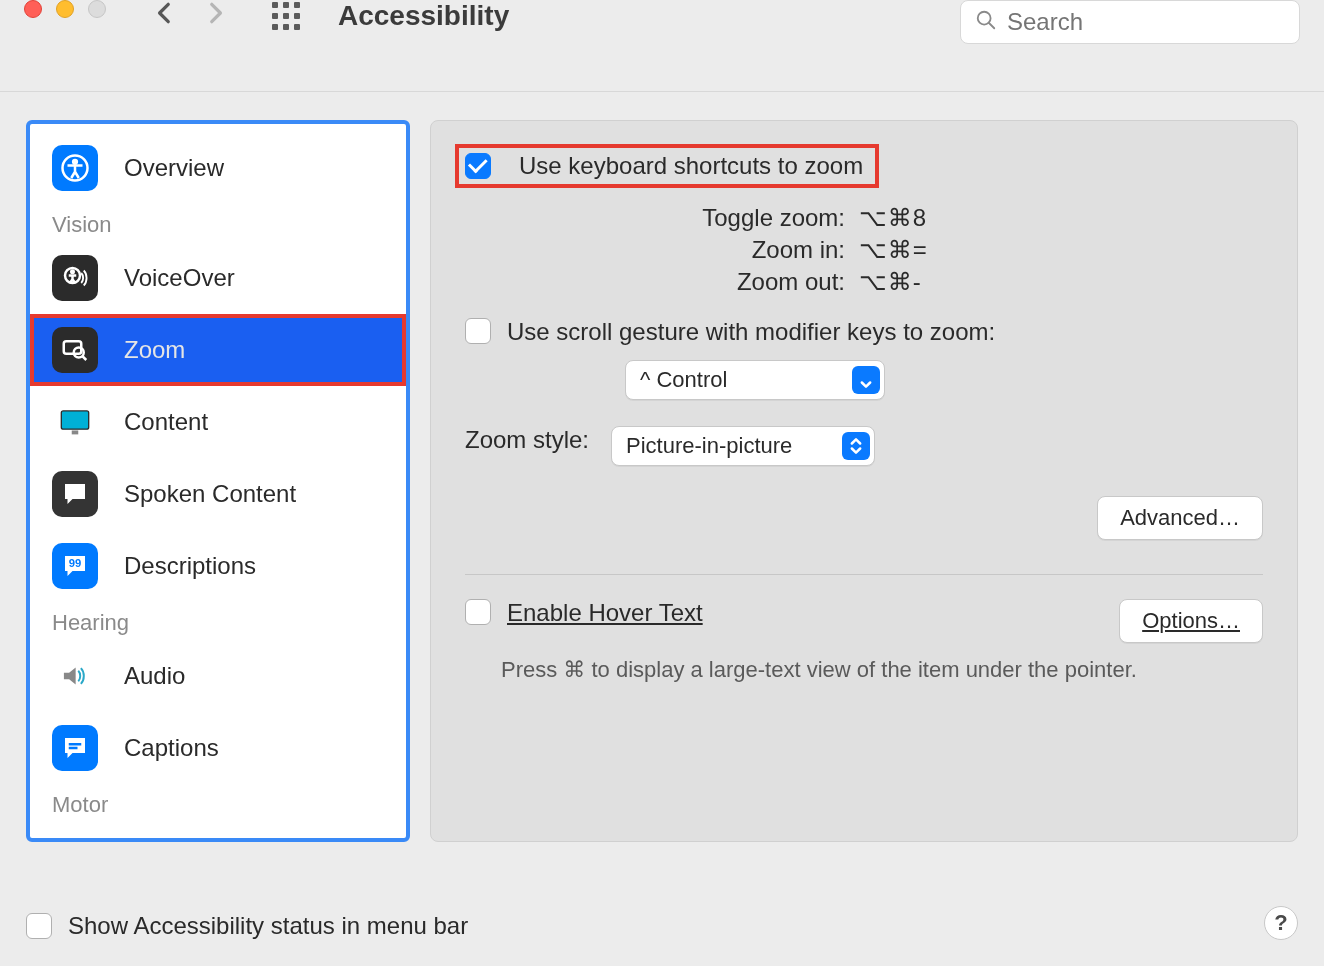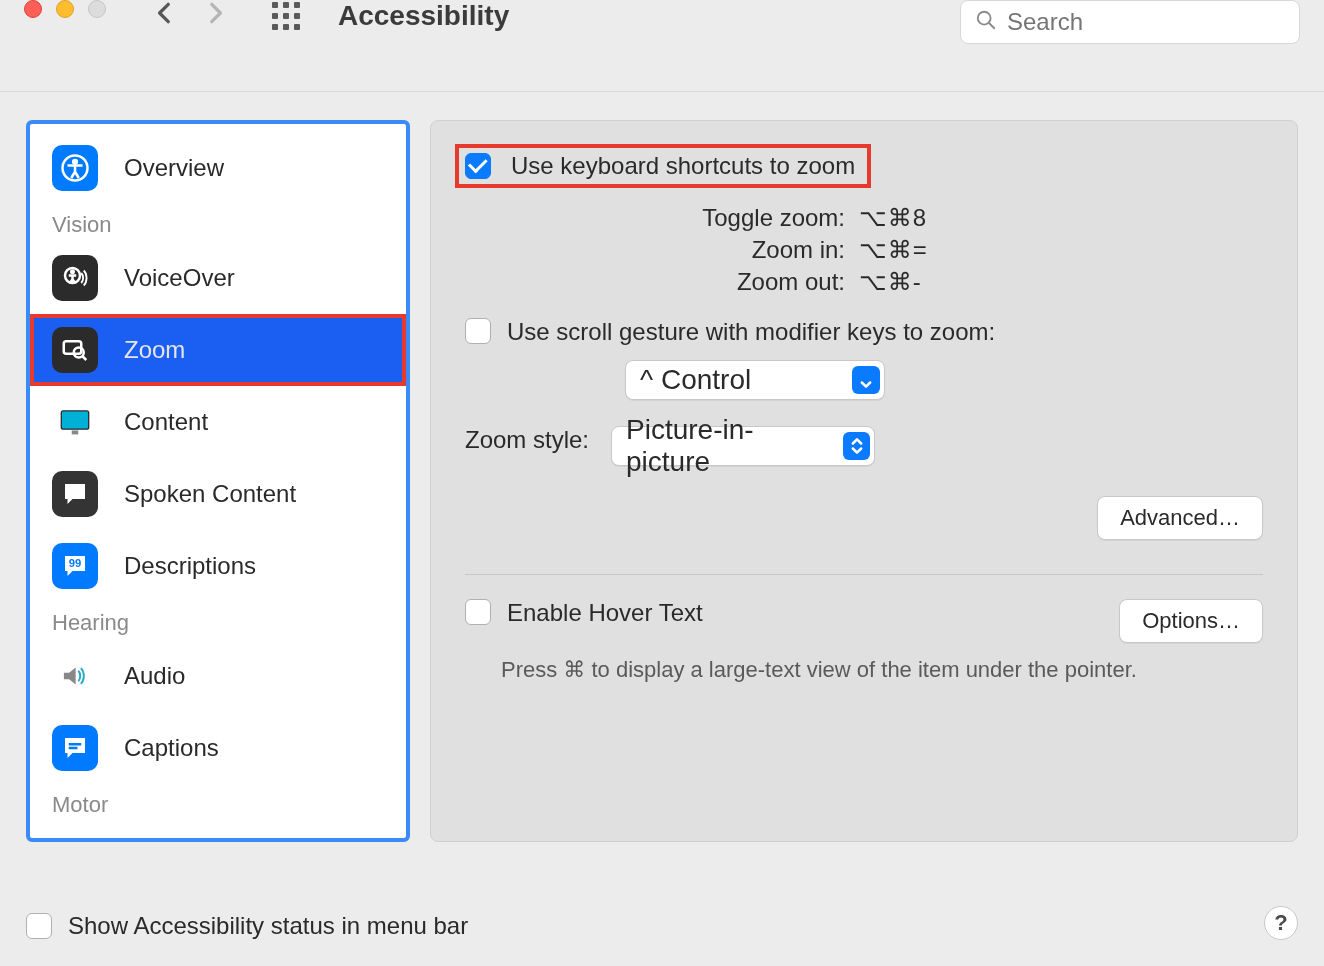--- a/index.html
+++ b/index.html
@@ -117,38 +117,38 @@
   .checkbox.checked::after {
     content:""; width:14px; height:8px;
     border-left:3px solid #fff; border-bottom:3px solid #fff;
     transform: rotate(-45deg) translate(1px,-2px);
   }
 
   .red-outline {
     border:4px solid #e63a2f;
     padding: 4px 12px 4px 6px;
     margin: -8px -16px 6px -10px;
-    display:inline-flex; align-items:center; gap:20px;
+    display:inline-flex; align-items:center; gap:28px;
   }
 
   .shortcut-grid {
     margin: 10px 0 22px 0;
     display:grid;
     grid-template-columns: 380px auto;
     column-gap: 14px;
     row-gap: 4px;
     font-size:24px;
   }
   .shortcut-grid .k { text-align:right; color:#2a2a2a; }
   .shortcut-grid .v { text-align:left; letter-spacing:1px; color:#2a2a2a; }
 
   .dropdown {
     display:inline-flex; align-items:center; justify-content:space-between;
     background:#fff; border:1px solid #c8c8c8; border-radius:8px;
-    height:40px; padding: 0 4px 0 14px; font-size:28px;
+    height:40px; padding: 0 4px 0 14px; font-size:22px;
     box-shadow: 0 1px 0 rgba(0,0,0,.05);
   }
   .dropdown .trigger {
     width:28px; height:28px; border-radius:6px; background:#0a7aff; margin-left:14px;
     display:flex; align-items:center; justify-content:center;
   }
   .dropdown .trigger svg { width:20px; height:20px; }
   .dropdown.single .trigger svg polyline:first-child { display:none; }
 
   .push-button {
@@ -363,21 +363,21 @@
         </span>
       </span>
     </div>
 
     <div style="text-align:right;">
       <span class="push-button">Advanced…</span>
     </div>
 
     <hr class="hr">
 
-    <div class="row" style="justify-content:space-between;">
+    <div class="row" style="justify-content:space-between;text-decoration:underline;">
       <div class="row">
         <span class="checkbox"></span>
         <span>Enable Hover Text</span>
       </div>
       <span class="push-button">Options…</span>
     </div>
 
     <div class="footnote">Press ⌘ to display a large-text view of the item under the pointer.</div>
   </div>
 </div>

